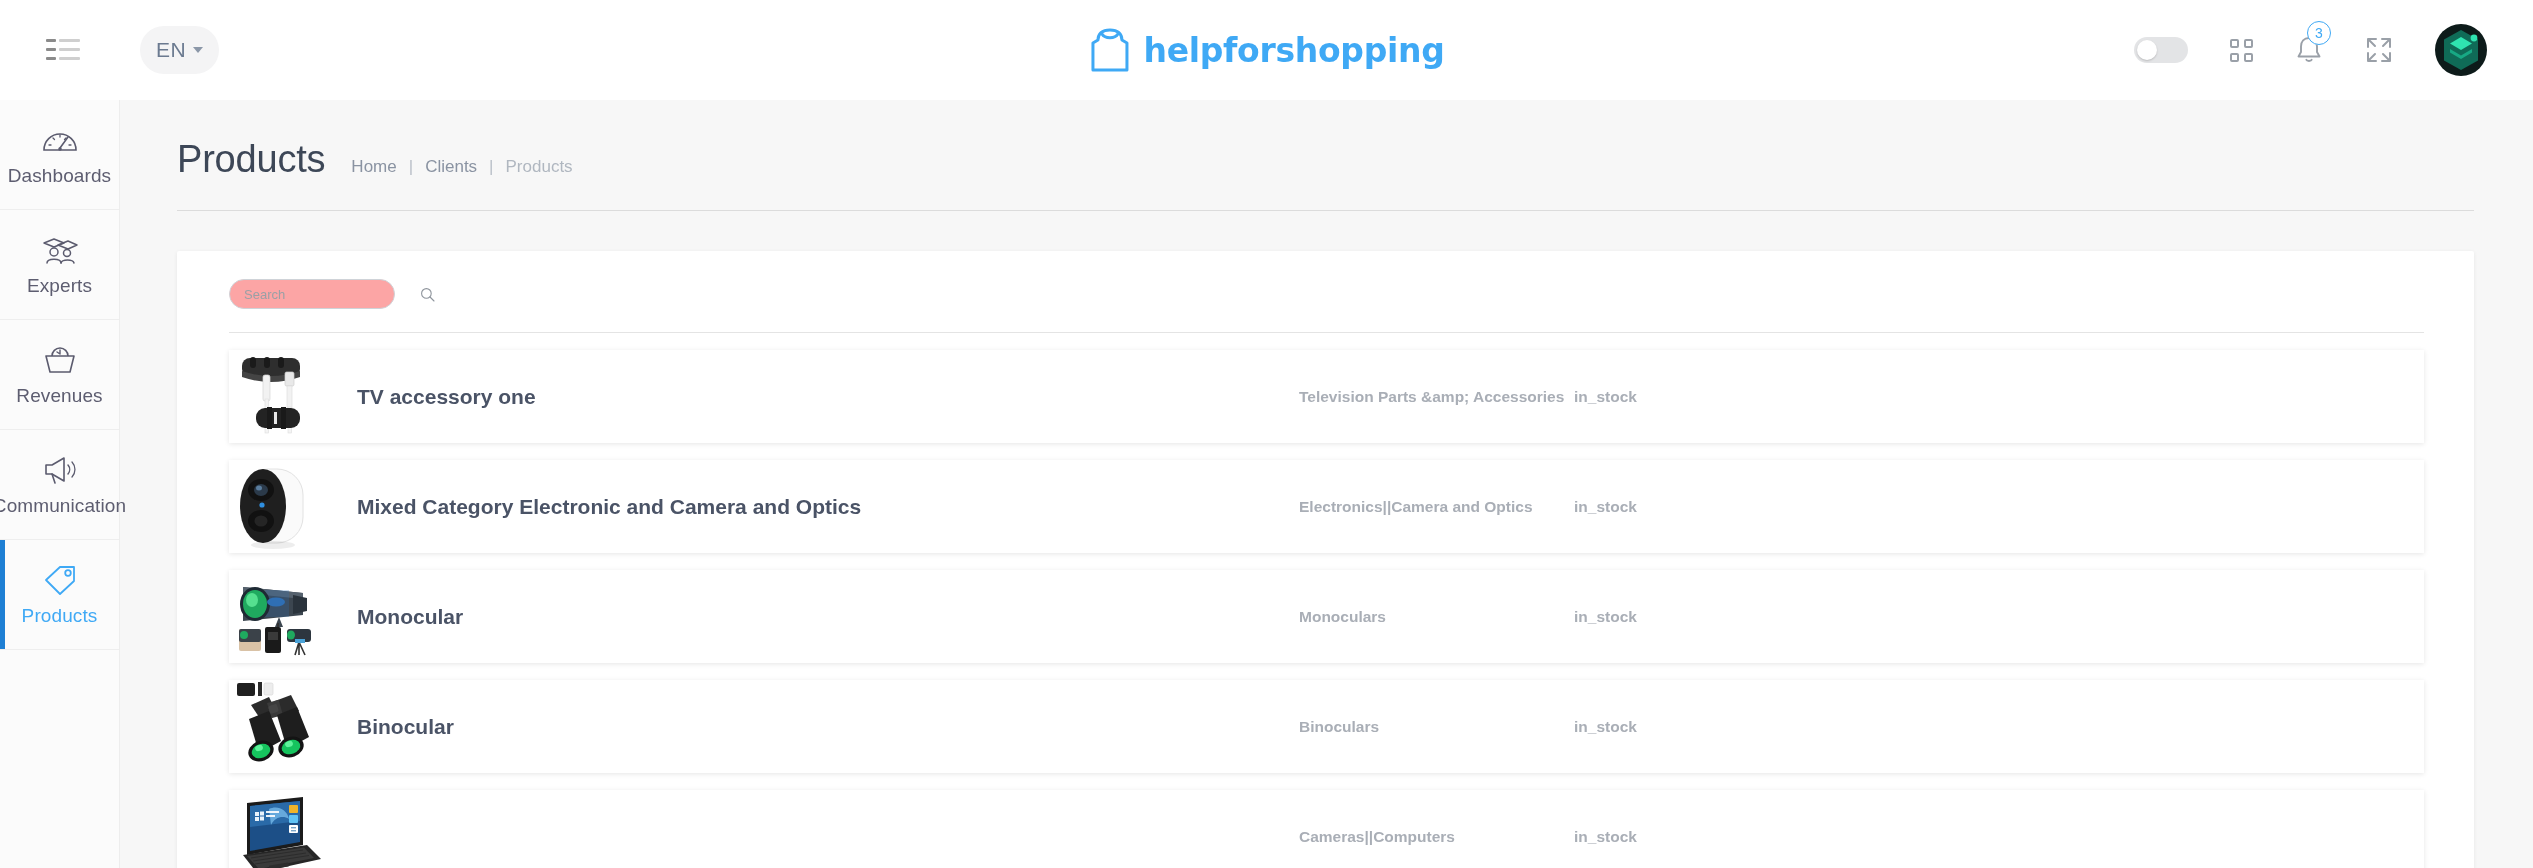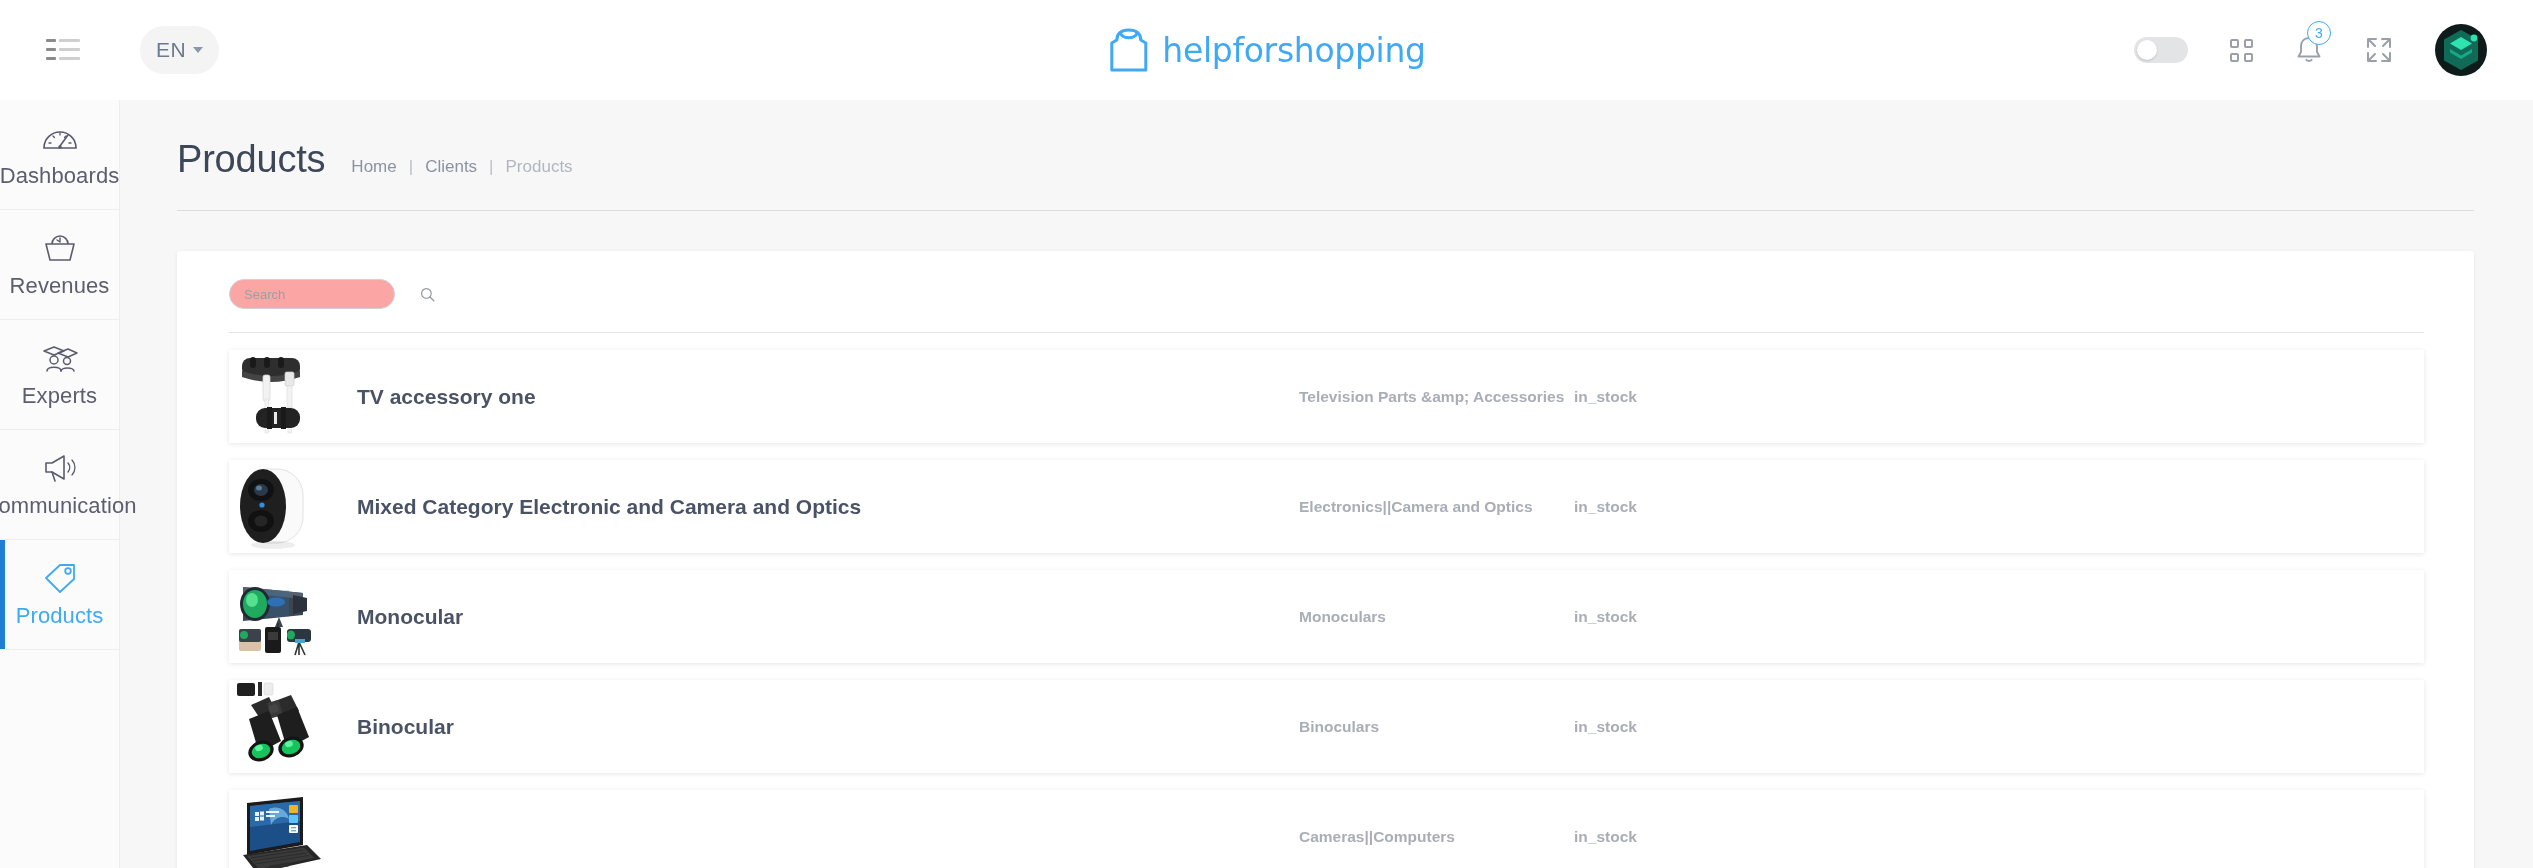--- a/index.html
+++ b/index.html
@@ -45,21 +45,21 @@
     border-top: 6px solid #8b97a8;
   }
 
   .logo-wrap {
     position: absolute; left: 50%; top: 50%;
     transform: translate(-50%, -50%);
     display: flex; align-items: center; gap: 13px;
   }
   .logo-text {
     font-size: 33px; color: #3fa9f5; letter-spacing: -0.3px;
-    font-family: "DejaVu Sans", sans-serif; font-weight: 400;
+    font-family: "DejaVu Sans", sans-serif; font-weight: 700;
   }
 
   .top-right {
     position: absolute; right: 30px; top: 0; height: 100px;
     display: flex; align-items: center; gap: 42px;
     padding-right: 16px;
   }
   .toggle {
     width: 54px; height: 26px; border-radius: 13px;
     background: #e3e4e6; position: relative; cursor: pointer;
@@ -103,21 +103,21 @@
     position: relative;
     height: 110px;
     display: flex; flex-direction: column;
     align-items: center; justify-content: center;
     gap: 8px;
     border-bottom: 1px solid #eeeeee;
     cursor: pointer;
     color: #5b5b6e;
   }
   .side-item .side-label {
-    font-size: 22px;
+    font-size: 19px;
     color: #5d5d70;
     letter-spacing: .1px;
     white-space: nowrap;
   }
   .side-item.active .side-label { color: #3fa9f5; }
   .side-item.active::before {
     content: "";
     position: absolute; left: 0; top: 0;
     width: 5px; height: 100%;
     background: #1e7fd4;
@@ -299,41 +299,41 @@
         <path d="M19 21 L27 10" stroke="#5b5b6e" stroke-width="1.6" stroke-linecap="round"></path>
         <circle cx="19" cy="22" r="1.8" fill="#5b5b6e"></circle>
         <path d="M8 18 L10 18 M28 18 L30 18 M12 11 L13.5 12.5 M25 11 L23.5 12.5 M19 8 L19 10" stroke="#5b5b6e" stroke-width="1.3" stroke-linecap="round"></path>
       </svg>
     </span>
     <span class="side-label">Dashboards</span>
   </div>
 
   <div class="side-item">
     <span class="side-icon">
-      <svg width="36" height="30" viewBox="0 0 36 30">
-        <path d="M4 11 L32 11 L28 27 L8 27 Z" fill="none" stroke="#5b5b6e" stroke-width="1.6" stroke-linejoin="round"></path>
-        <path d="M10 11 A8 8 0 0 1 26 11" fill="none" stroke="#5b5b6e" stroke-width="1.6"></path>
-        <path d="M18 5 L18 9 M15 7 L18 9" stroke="#5b5b6e" stroke-width="1.4" stroke-linecap="round"></path>
-      </svg>
-    </span>
-    <span class="side-label">Revenues</span>
-  </div>
-
-  <div class="side-item">
-    <span class="side-icon">
       <svg width="40" height="30" viewBox="0 0 40 30">
         <path d="M4 8 L14 4 L24 8 L14 12 Z" fill="none" stroke="#5b5b6e" stroke-width="1.5" stroke-linejoin="round"></path>
         <path d="M18 10 L28 6 L37 10 L28 14 Z" fill="none" stroke="#5b5b6e" stroke-width="1.5" stroke-linejoin="round"></path>
         <circle cx="14" cy="17" r="4" fill="none" stroke="#5b5b6e" stroke-width="1.5"></circle>
         <circle cx="27" cy="18" r="3.5" fill="none" stroke="#5b5b6e" stroke-width="1.5"></circle>
         <path d="M7 28 C7 23, 21 23, 21 28" fill="none" stroke="#5b5b6e" stroke-width="1.5" stroke-linecap="round"></path>
         <path d="M21 28 C22 24, 33 24, 34 28" fill="none" stroke="#5b5b6e" stroke-width="1.5" stroke-linecap="round"></path>
       </svg>
     </span>
     <span class="side-label">Experts</span>
+  </div>
+
+  <div class="side-item">
+    <span class="side-icon">
+      <svg width="36" height="30" viewBox="0 0 36 30">
+        <path d="M4 11 L32 11 L28 27 L8 27 Z" fill="none" stroke="#5b5b6e" stroke-width="1.6" stroke-linejoin="round"></path>
+        <path d="M10 11 A8 8 0 0 1 26 11" fill="none" stroke="#5b5b6e" stroke-width="1.6"></path>
+        <path d="M18 5 L18 9 M15 7 L18 9" stroke="#5b5b6e" stroke-width="1.4" stroke-linecap="round"></path>
+      </svg>
+    </span>
+    <span class="side-label">Revenues</span>
   </div>
 
 
 
   <div class="side-item">
     <span class="side-icon">
       <svg width="36" height="30" viewBox="0 0 36 30">
         <path d="M4 10 L4 19 L10 19 L22 26 L22 3 L10 10 Z" fill="none" stroke="#5b5b6e" stroke-width="1.6" stroke-linejoin="round"></path>
         <path d="M10 19 L13 28" fill="none" stroke="#5b5b6e" stroke-width="1.6" stroke-linecap="round"></path>
         <path d="M26 10 A7 7 0 0 1 26 19" fill="none" stroke="#5b5b6e" stroke-width="1.5" stroke-linecap="round"></path>

